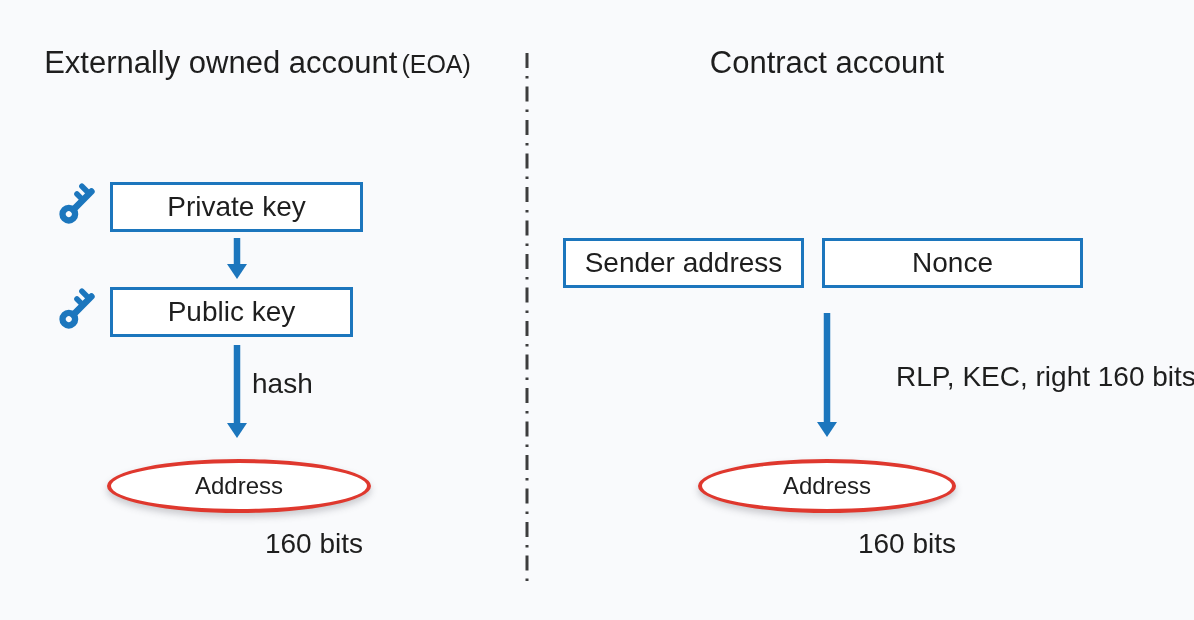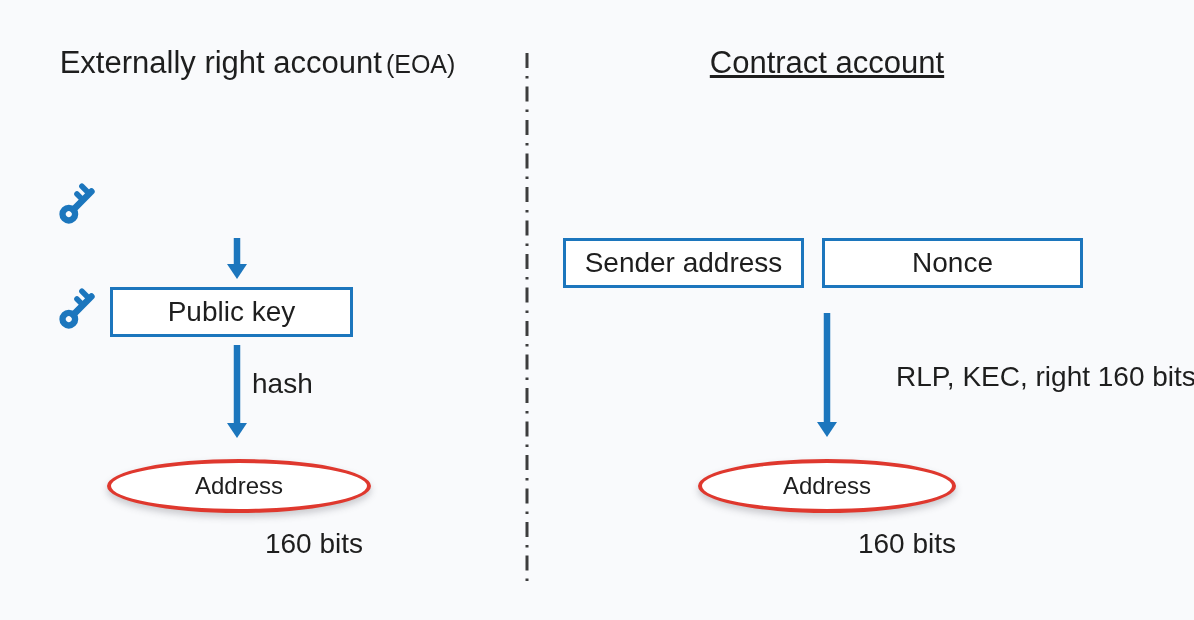--- a/index.html
+++ b/index.html
@@ -71,32 +71,35 @@
   .arrow-head  { fill: var(--blue, #1c76bd); }
   .key-stroke  { stroke: var(--blue, #1c76bd); fill: none; }
   .divider-line { stroke: var(--divider, #3d3d3d); stroke-width: 3; }
 </style>
 </head>
 <body>
 
 <div class="canvas">
 
   <div class="title" style="left:0; width:515px;">
-    <span>Externally right account</span><span class="title-small">(EOA)</span>
+    <span>Externally owned account</span><span class="title-small">(EOA)</span>
   </div>
 
   <svg class="abs" style="left:54px; top:181px;" width="48" height="48" viewBox="0 0 48 48">
     <g class="key-stroke" transform="rotate(-45 24 24)" stroke-linecap="round">
       <circle cx="11" cy="24" r="6.2" stroke-width="6.5"></circle>
       <line x1="17.5" y1="24" x2="43" y2="24" stroke-width="6.5"></line>
       <line x1="31" y1="23" x2="31" y2="15.5" stroke-width="5.5"></line>
       <line x1="40" y1="23" x2="40" y2="13.5" stroke-width="5.5"></line>
     </g>
   </svg>
 
+  <div class="node-box" style="left:110px; top:182px; width:253px; height:50px;">
+    <span>Private key</span>
+  </div>
 
   <svg class="abs" style="left:225px; top:238px;" width="24" height="41" viewBox="0 0 24 41">
     <line class="arrow-shaft" x1="12" y1="0" x2="12" y2="27"></line>
     <polygon class="arrow-head" points="2,26 22,26 12,41"></polygon>
   </svg>
 
   <svg class="abs" style="left:54px; top:286px;" width="48" height="48" viewBox="0 0 48 48">
     <g class="key-stroke" transform="rotate(-45 24 24)" stroke-linecap="round">
       <circle cx="11" cy="24" r="6.2" stroke-width="6.5"></circle>
       <line x1="17.5" y1="24" x2="43" y2="24" stroke-width="6.5"></line>
@@ -119,21 +122,21 @@
   <div class="ellipse" style="left:107px; top:459px; width:264px; height:54px;">
     <span>Address</span>
   </div>
 
   <div class="bits-label" style="left:110px; top:528px; width:253px;">160 bits</div>
 
   <svg class="abs" style="left:524px; top:53px;" width="6" height="535" viewBox="0 0 6 535">
     <line class="divider-line" x1="3" y1="0" x2="3" y2="535" stroke-dasharray="15 8 2.5 8"></line>
   </svg>
 
-  <div class="title" style="left:530px; width:594px;text-decoration:underline;">Contract account</div>
+  <div class="title" style="left:530px; width:594px;">Contract account</div>
 
   <div class="node-box" style="left:563px; top:238px; width:241px; height:50px;">
     <span>Sender address</span>
   </div>
 
   <div class="node-box" style="left:822px; top:238px; width:261px; height:50px;">
     <span>Nonce</span>
   </div>
 
   <svg class="abs" style="left:815px; top:313px;" width="24" height="124" viewBox="0 0 24 124">

